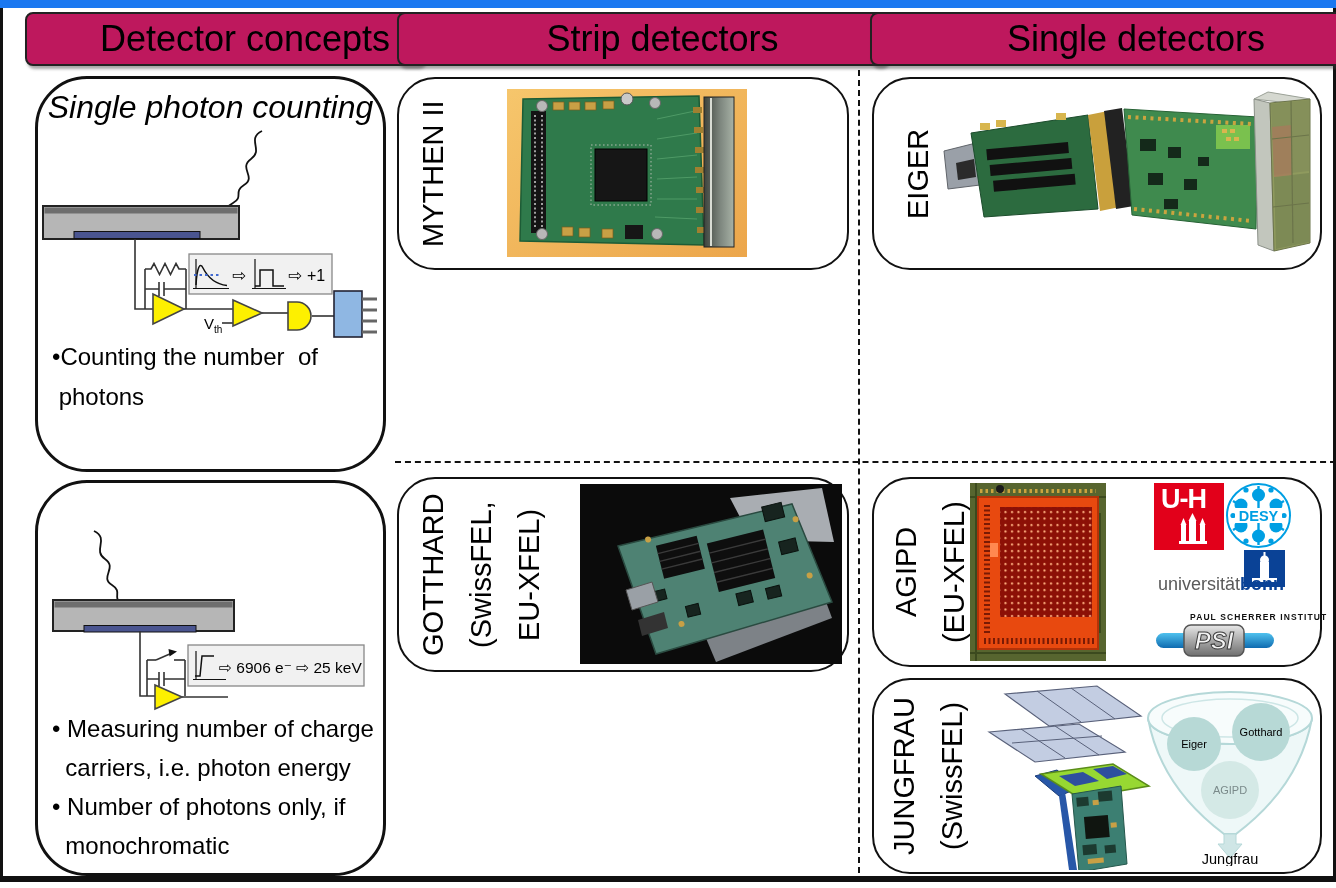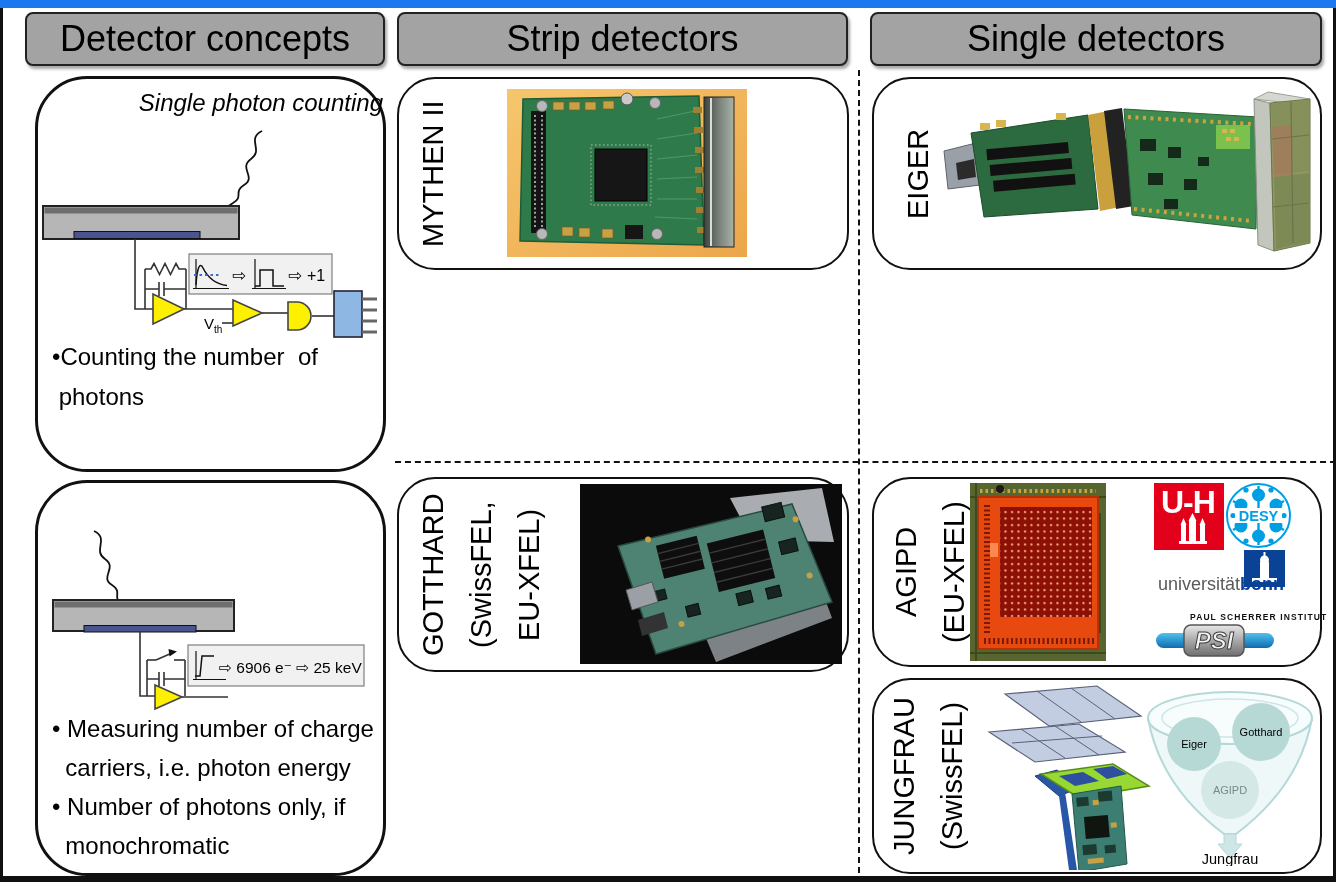--- a/index.html
+++ b/index.html
@@ -3,32 +3,32 @@
 <meta charset="utf-8">
 <style>
   html,body{margin:0;padding:0;background:#fff;}
   #page{position:relative;width:1336px;height:888px;background:#ffffff;overflow:hidden;
         font-family:"Liberation Sans","DejaVu Sans",sans-serif;color:#000;}
   .topbar{position:absolute;left:0;top:0;width:1336px;height:8px;background:#1b78f0;}
   .edge{position:absolute;top:8px;height:874px;width:3px;background:#111;}
   .edge.left{left:0;} .edge.right{right:0;}
   .bottombar{position:absolute;left:0;top:876px;width:1336px;height:6px;background:#111;}
 
-  .hdr{position:absolute;height:50px;background:#a3a3a3;border:2px solid #222;border-radius:8px;
+  .hdr{position:absolute;height:50px;background:#be185d;border:2px solid #222;border-radius:8px;
        box-shadow:2px 3px 3px rgba(60,60,60,.45);
-       font-size:36px;text-align:center;line-height:50px;}
+       font-size:36px;text-align:center;line-height:50px;padding-left:40px;}
   #hdr-concepts{left:25px;top:12px;width:356px;}
   #hdr-strip{left:397px;top:12px;width:447px;}
   #hdr-pixel{left:870px;top:12px;width:448px;}
 
   .cbox{position:absolute;background:#fff;border:3px solid #111;border-radius:52px;}
   #box-counting{left:35px;top:76px;width:345px;height:390px;}
   #box-integrating{left:35px;top:480px;width:345px;height:390px;}
-  .cbox .title{position:absolute;left:0;top:10px;width:100%;text-align:right;
-               font-style:italic;font-size:24px;}
+  .cbox .title{position:absolute;left:0;top:10px;width:100%;text-align:center;
+               font-style:italic;font-size:32px;}
   .cbox svg.diagram{position:absolute;left:0;top:0;}
   .bullets{position:absolute;left:14px;width:340px;font-size:24px;line-height:40px;white-space:pre;}
   #box-counting .bullets{top:258px;}
   #box-integrating .bullets{top:226px;line-height:39px;}
 
   .dbox{position:absolute;background:#fff;border:2.5px solid #111;border-radius:38px;display:block;}
   #box-mythen{left:397px;top:77px;width:448px;height:189px;}
   #box-gotthard{left:397px;top:477px;width:448px;height:191px;}
   #box-eiger{left:872px;top:77px;width:446px;height:189px;}
   #box-agipd{left:872px;top:477px;width:446px;height:186px;}
@@ -39,21 +39,21 @@
   .vlabel div{text-align:center;line-height:48px;}
   .vlabel.single div{line-height:44px;}
 
   .photo{position:absolute;}
 
   .vdash{position:absolute;left:858px;top:70px;height:803px;width:0;border-left:2px dashed #111;}
   .hdash{position:absolute;left:395px;top:461px;width:941px;height:0;border-top:2px dashed #111;}
 
   .logos{position:absolute;left:278px;top:2px;width:172px;height:182px;}
   .uh{position:absolute;left:2px;top:2px;width:70px;height:67px;background:#e2001a;}
-  .uh .uhtxt{position:absolute;left:7px;top:1px;color:#fff;font-size:32px;font-weight:bold;letter-spacing:-1px;}
+  .uh .uhtxt{position:absolute;left:7px;top:1px;color:#fff;font-size:27px;font-weight:bold;letter-spacing:-1px;}
   .desy{position:absolute;left:73px;top:1px;width:67px;height:67px;}
   .bonnsq{position:absolute;left:92px;top:69px;width:41px;height:37px;background:#0a4296;}
   .bonntxt{position:absolute;left:6px;top:93px;width:140px;font-size:18px;color:#5a5a5a;white-space:nowrap;}
   .bonntxt b{color:#0a4296;}
   .psicap{position:absolute;left:6px;top:131px;width:136px;font-size:8.5px;font-weight:bold;
           letter-spacing:1.1px;color:#111;white-space:nowrap;margin-left:32px;}
   .psilogo{position:absolute;left:4px;top:143px;}
 
   svg text{font-family:"Liberation Sans","DejaVu Sans",sans-serif;}
 </style>

